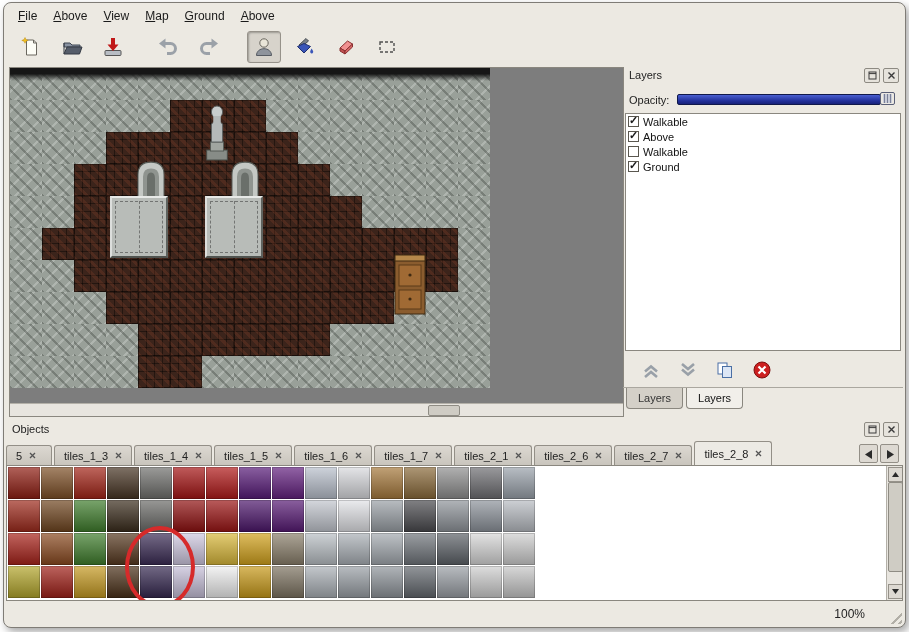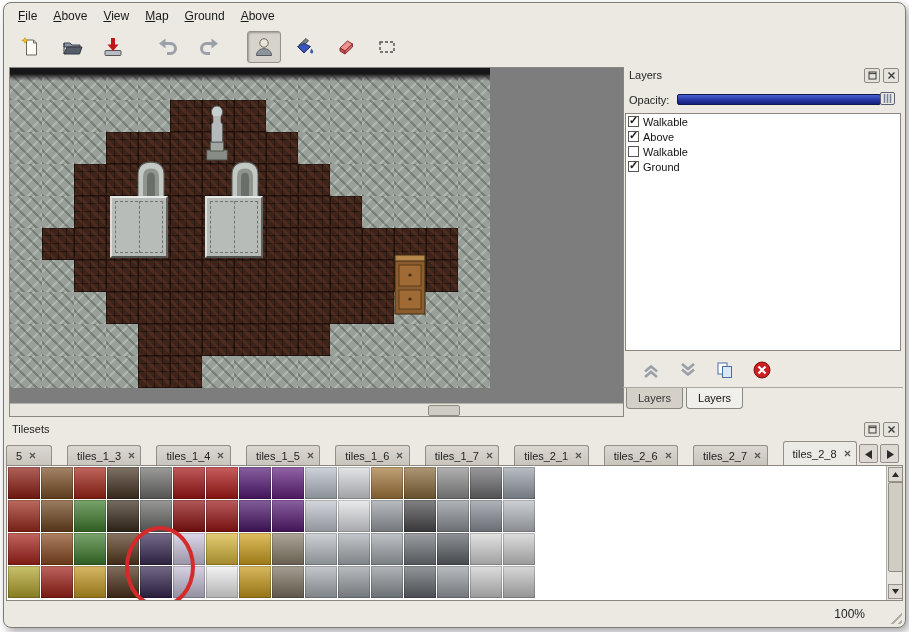--- a/index.html
+++ b/index.html
@@ -89,21 +89,21 @@
   .dock-tab { font-size:11px; padding:4px 11px 5px; border:1px solid #8a877f; border-top:none;
     background:#d4d0c8; border-radius:0 0 4px 4px; margin-right:3px; color:#333; height:11px; }
   .dock-tab.active { background:#f1efea; color:#111; }
   
   .tilesets-dock { position:absolute; left:2px; top:418px; width:897px; height:182px; }
   .ts-tabs { position:absolute; left:0; top:18px; right:0; height:26px;
     display:flex; align-items:flex-end; }
   .ts-tab { height:19px; display:flex; align-items:center; gap:7px; padding:0 9px;
     border:1px solid #938f87; border-bottom:none; border-radius:3px 3px 0 0;
     background:linear-gradient(#dcd8d1,#c9c5bd); font-size:11px; margin-right:2px;
-    color:#222; white-space:nowrap; overflow:hidden;margin-left:13px; }
+    color:#222; white-space:nowrap; overflow:hidden; }
   .ts-tab.active { background:#eceae4; height:23px; z-index:2; }
   .ts-tab.partial { width:26px; flex:none; margin-left:0; }
   .tabx { display:flex; }
   .ts-spin { margin-left:auto; display:flex; gap:2px; padding:0 4px 2px 0; }
   .spin-btn { width:17px; height:17px; border:1px solid #938f87; background:#ddd9d2;
     display:flex; align-items:center; justify-content:center; border-radius:2px; }
   .ts-content { position:absolute; left:0; top:44px; right:0; height:136px;
     background:#ffffff; border:1px solid #8a877f; box-sizing:border-box; overflow:hidden; }
   .cell { position:absolute; width:32px; height:32px;
     background-image:linear-gradient(rgba(255,255,255,.30), rgba(0,0,0,.26));
@@ -485,21 +485,21 @@
         </div>
       </div>
     <div class="dock-tabs">
         <div class="dock-tab">Layers</div>
         <div class="dock-tab active">Layers</div>
       </div>
   </div>
 
   <div class="tilesets-dock">
     <div class="dock-header">
-      <span class="dock-title">Tilesets</span>
+      <span class="dock-title">Objects</span>
       <span class="win-btns">
         <span class="win-btn">
             <svg width="9" height="9" viewBox="0 0 9 9">
               <rect x="1" y="1" width="7" height="7" fill="none" stroke="#3a3a3a"></rect>
               <path d="M1 2.6h7" stroke="#3a3a3a"></path>
             </svg>
           </span>
         <span class="win-btn">
             <svg width="9" height="9" viewBox="0 0 9 9">
               <path d="M1.5 1.5l6 6M7.5 1.5l-6 6" stroke="#3a3a3a" stroke-width="1.4"></path>

